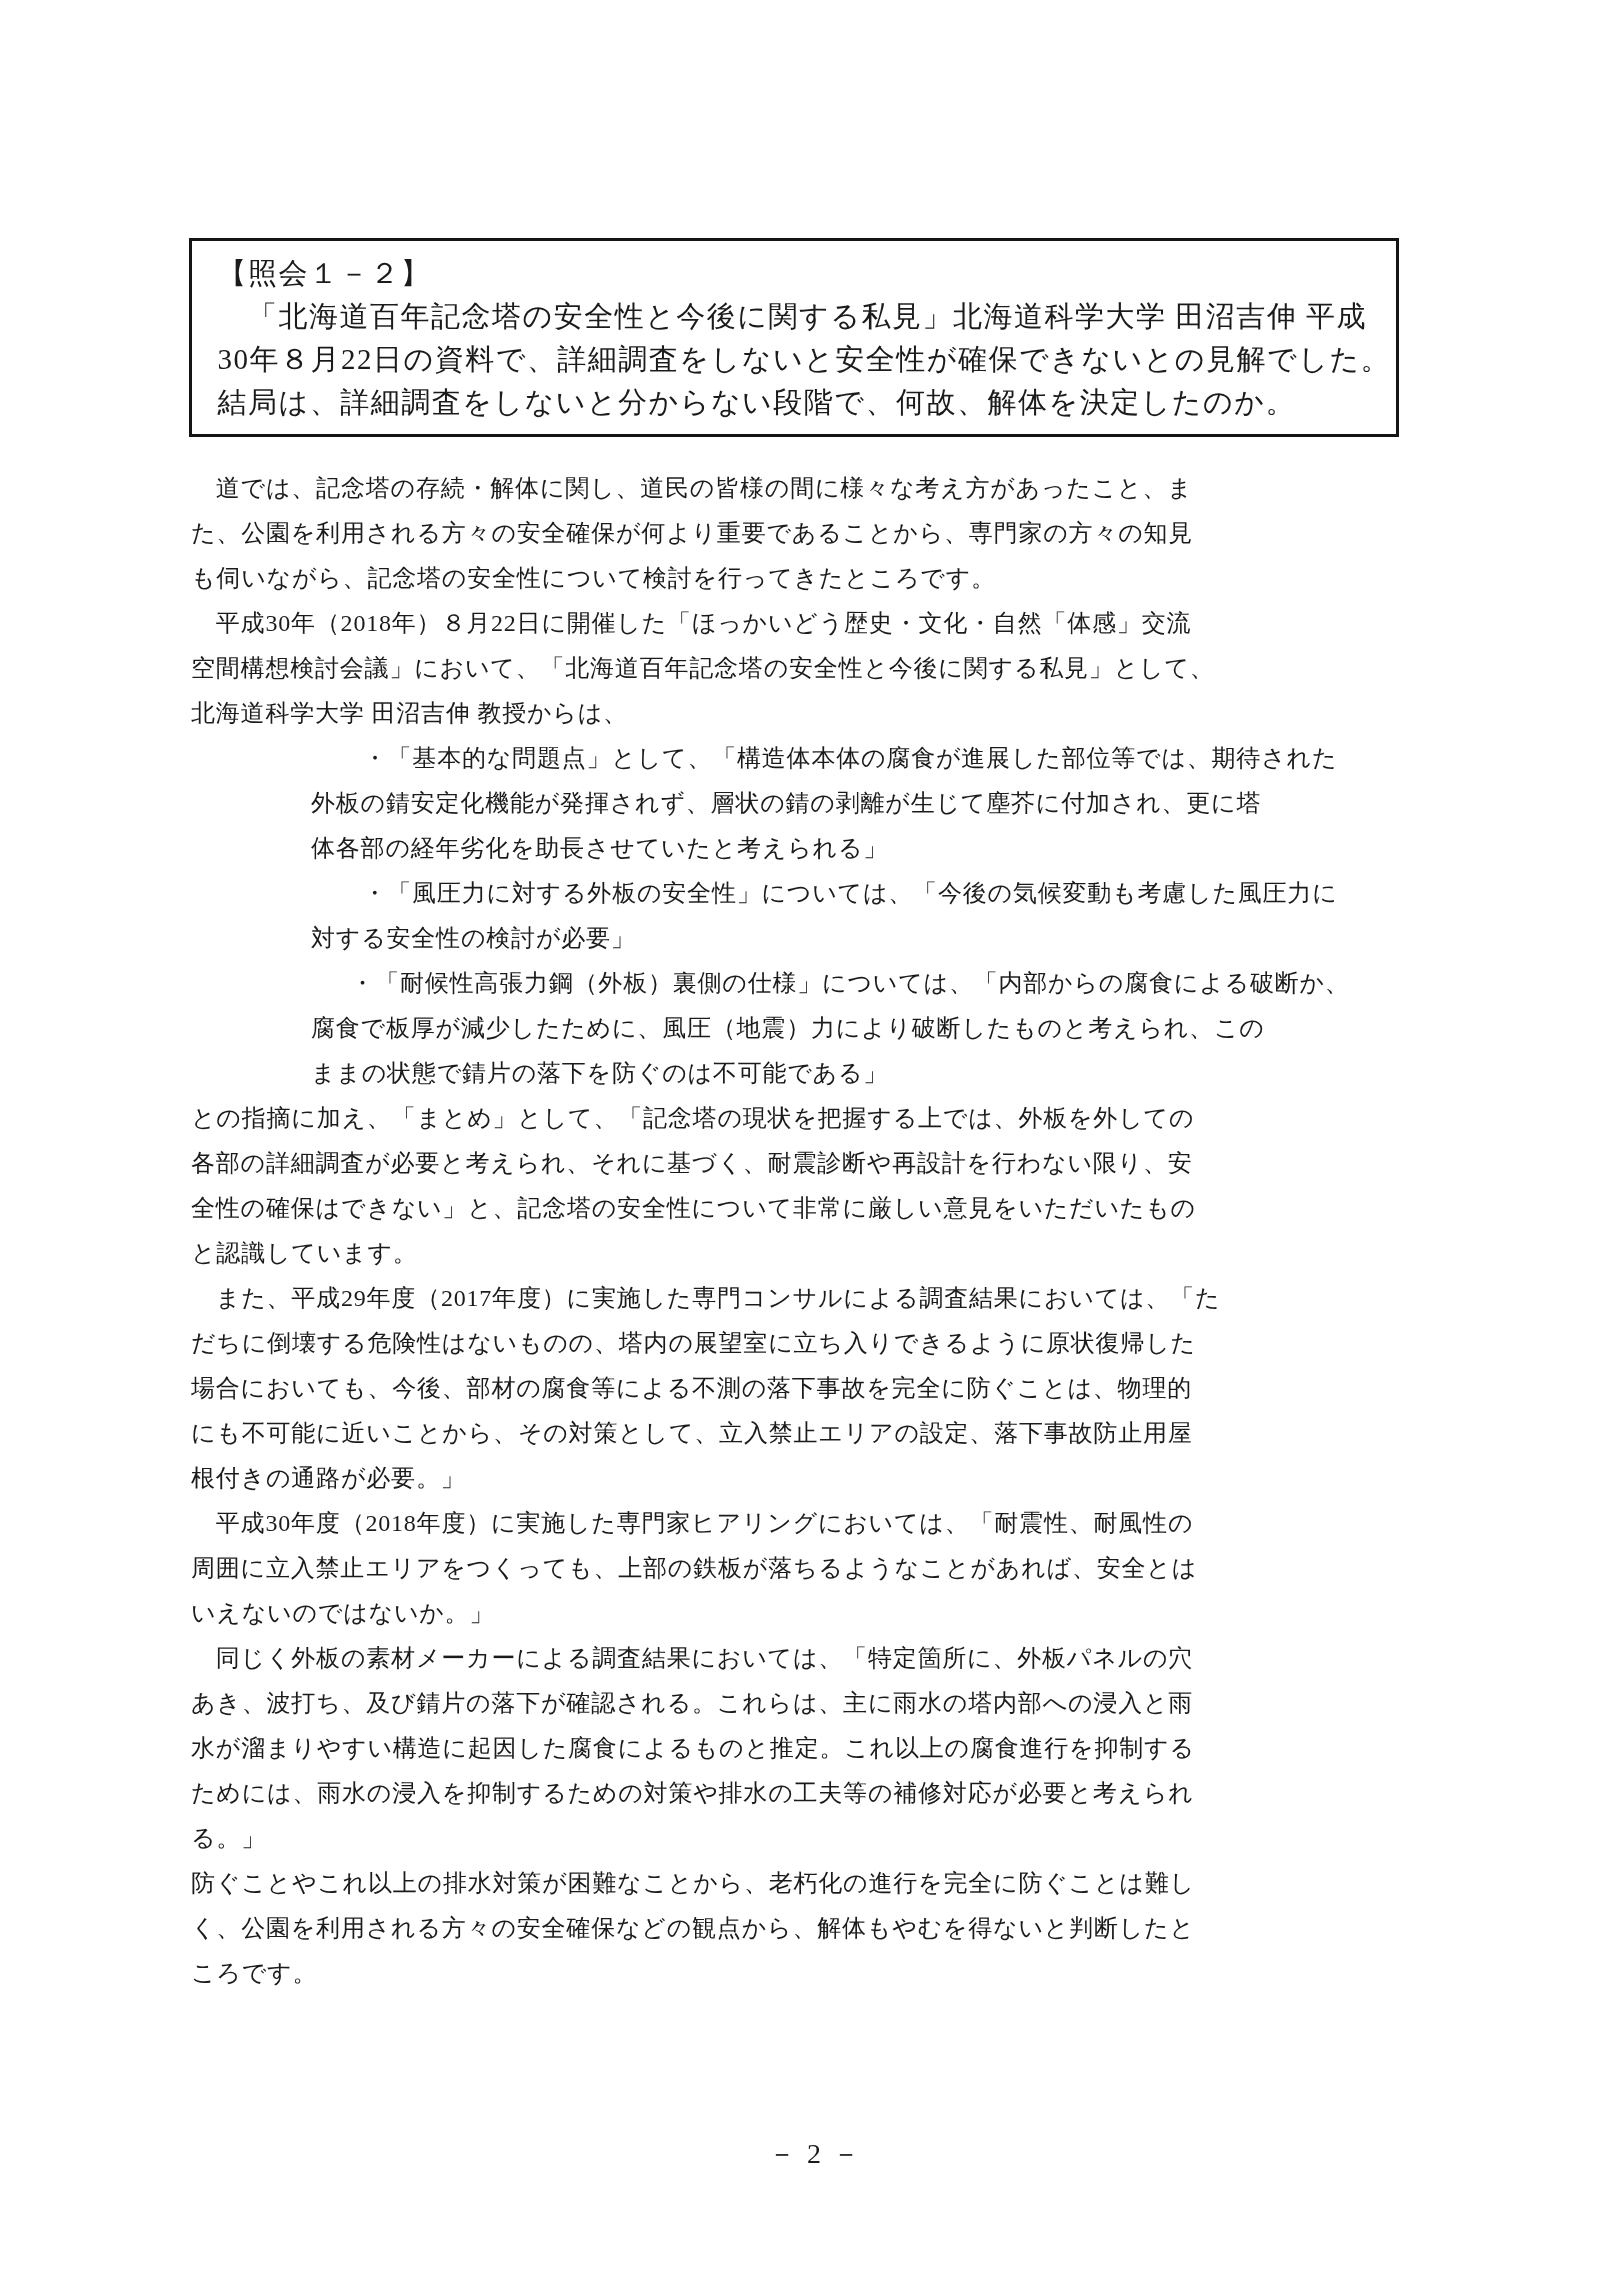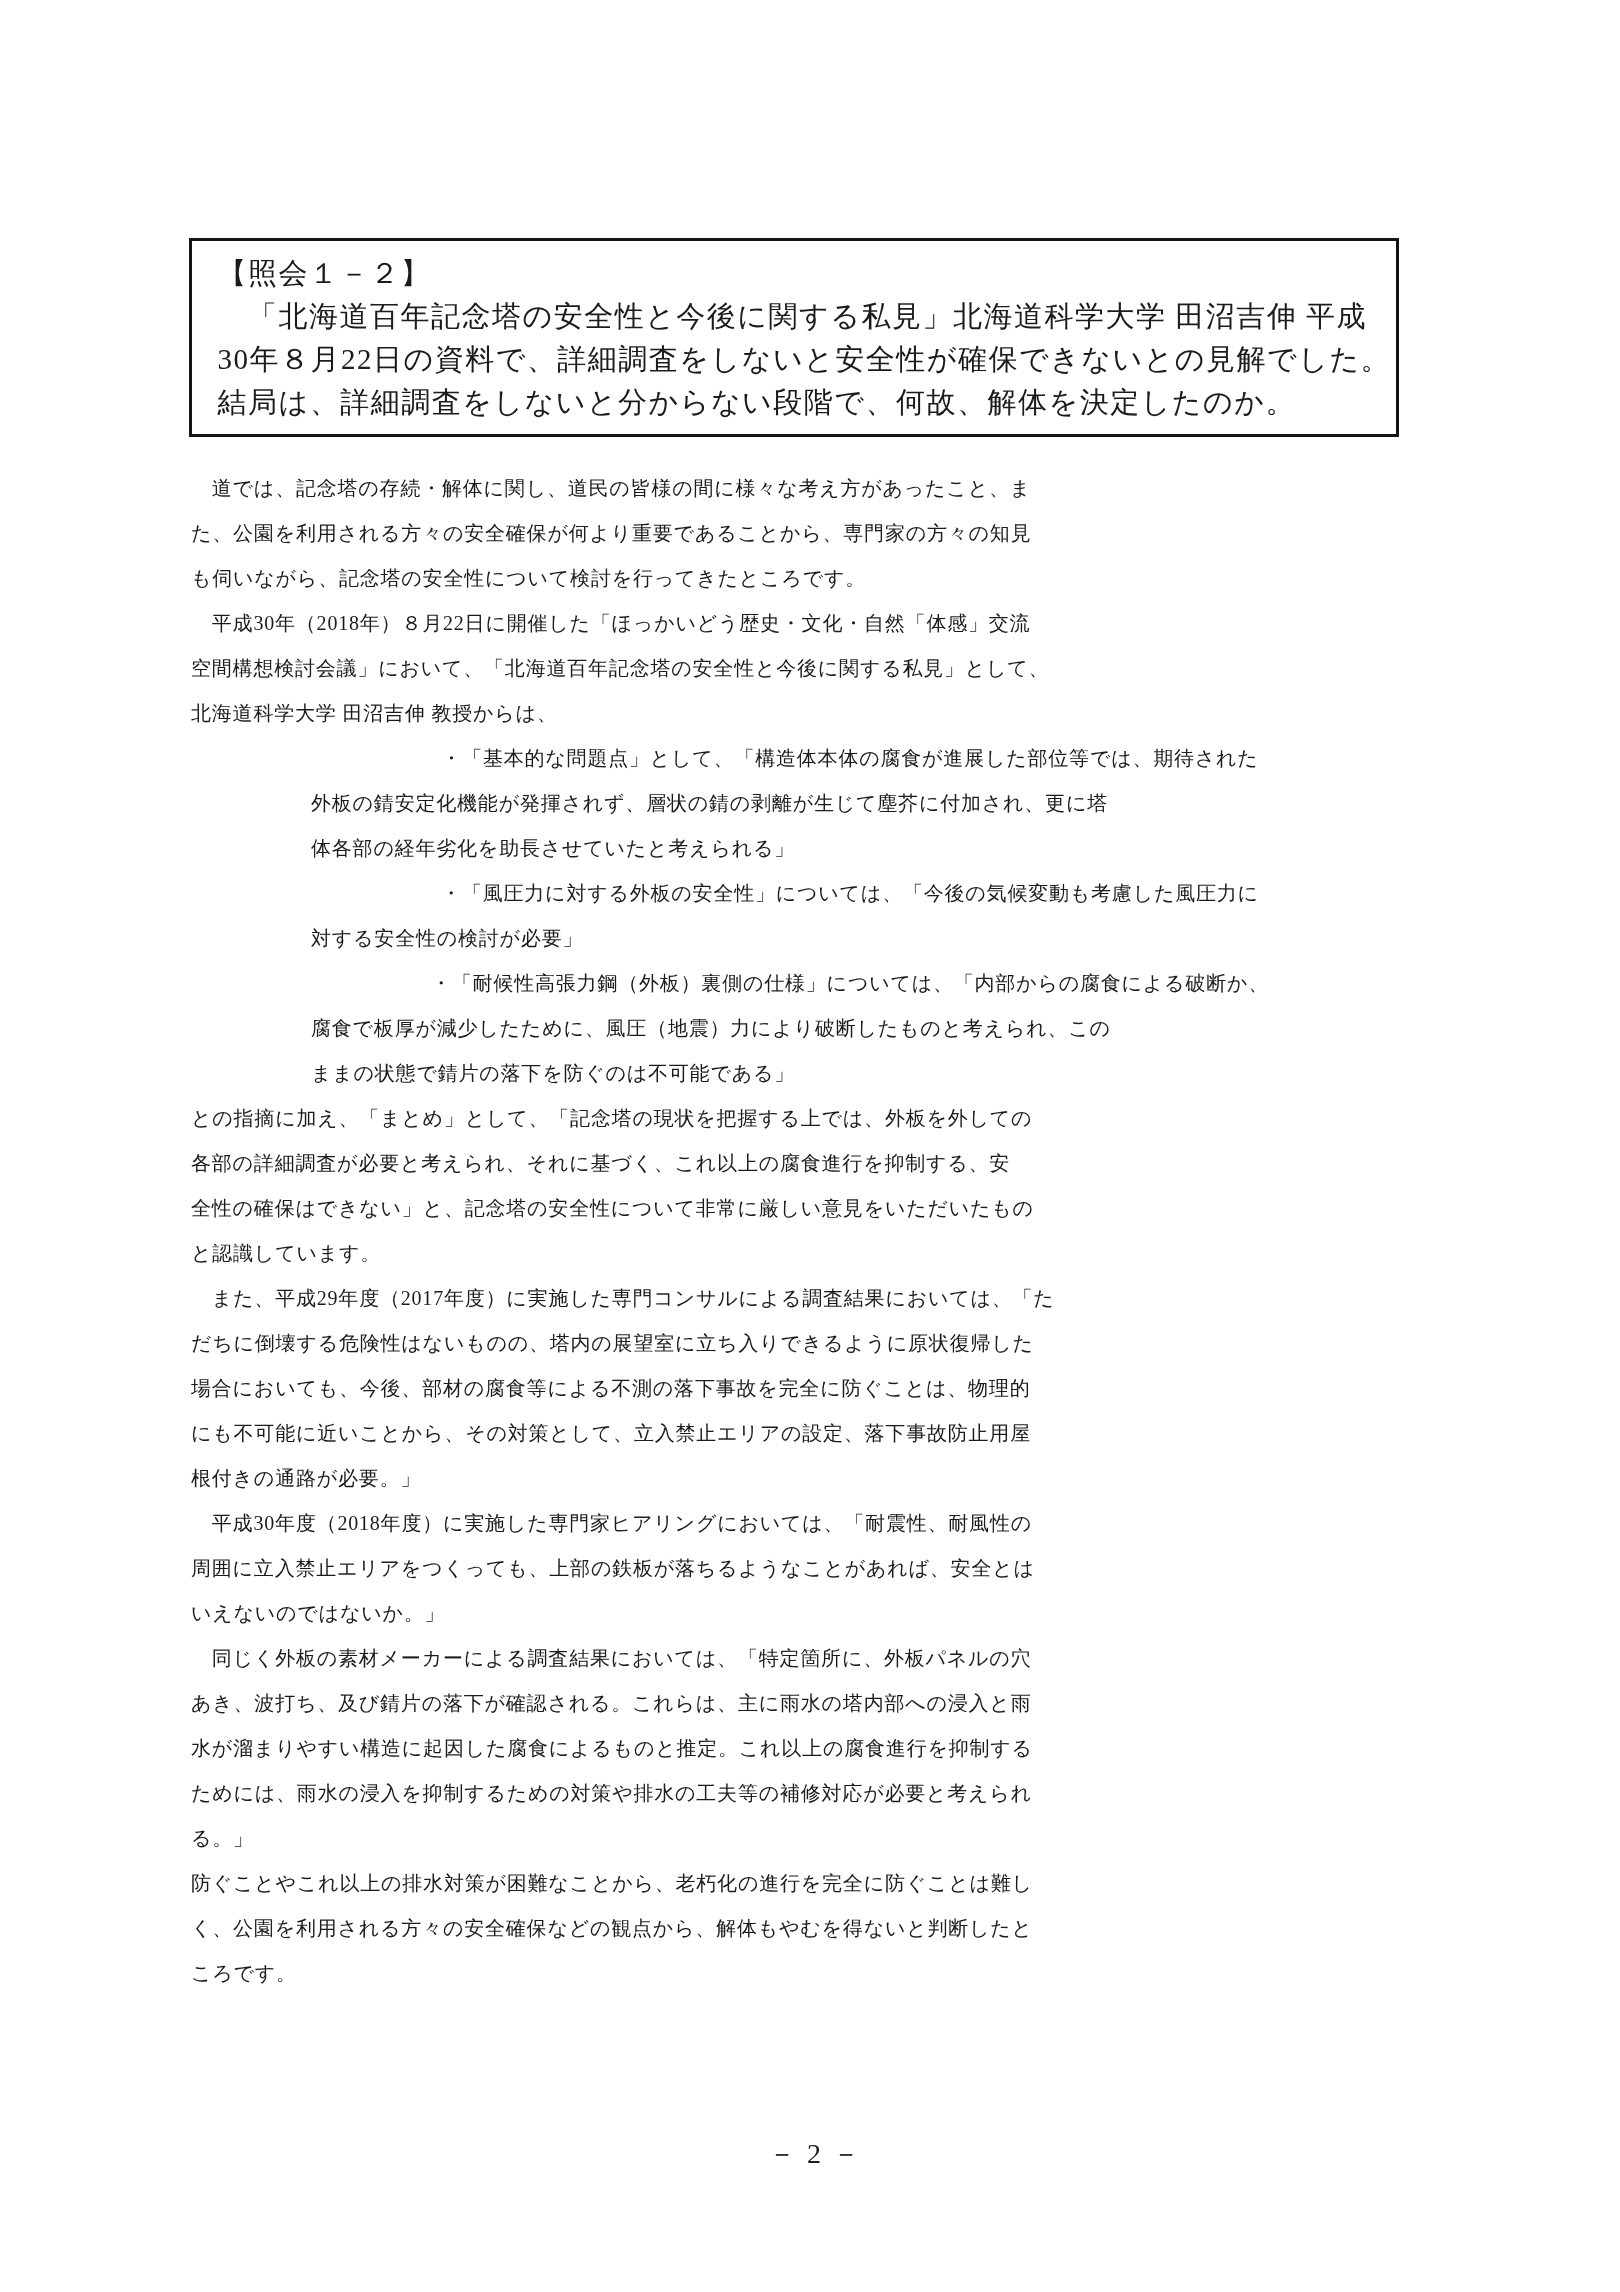--- a/index.html
+++ b/index.html
@@ -31,21 +31,21 @@
     letter-spacing: 1.5px;
   }
   .box-line {
     white-space: nowrap;
   }
   .doc-body {
     position: absolute;
     left: 191px;
     top: 466px;
     width: 1274px;
-    font-size: 20px;
+    font-size: 24px;
     line-height: 45px;
     letter-spacing: 0.8px;
   }
   .line {
     white-space: nowrap;
   }
   .i1 { margin-left: 44px; text-align: center; }   
   .i2 { margin-left: 120px; }   
   .page-number {
     position: absolute;
@@ -79,21 +79,21 @@
     <div class="line i0">北海道科学大学 田沼吉伸 教授からは、</div>
     <div class="line i1">・「基本的な問題点」として、「構造体本体の腐食が進展した部位等では、期待された</div>
     <div class="line i2">外板の錆安定化機能が発揮されず、層状の錆の剥離が生じて塵芥に付加され、更に塔</div>
     <div class="line i2">体各部の経年劣化を助長させていたと考えられる」</div>
     <div class="line i1">・「風圧力に対する外板の安全性」については、「今後の気候変動も考慮した風圧力に</div>
     <div class="line i2">対する安全性の検討が必要」</div>
     <div class="line i1">・「耐候性高張力鋼（外板）裏側の仕様」については、「内部からの腐食による破断か、</div>
     <div class="line i2">腐食で板厚が減少したために、風圧（地震）力により破断したものと考えられ、この</div>
     <div class="line i2">ままの状態で錆片の落下を防ぐのは不可能である」</div>
     <div class="line i0">との指摘に加え、「まとめ」として、「記念塔の現状を把握する上では、外板を外しての</div>
-    <div class="line i0">各部の詳細調査が必要と考えられ、それに基づく、これ以上の腐食進行を抑制する、安</div>
+    <div class="line i0">各部の詳細調査が必要と考えられ、それに基づく、耐震診断や再設計を行わない限り、安</div>
     <div class="line i0">全性の確保はできない」と、記念塔の安全性について非常に厳しい意見をいただいたもの</div>
     <div class="line i0">と認識しています。</div>
     <div class="line i0">　また、平成29年度（2017年度）に実施した専門コンサルによる調査結果においては、「た</div>
     <div class="line i0">だちに倒壊する危険性はないものの、塔内の展望室に立ち入りできるように原状復帰した</div>
     <div class="line i0">場合においても、今後、部材の腐食等による不測の落下事故を完全に防ぐことは、物理的</div>
     <div class="line i0">にも不可能に近いことから、その対策として、立入禁止エリアの設定、落下事故防止用屋</div>
     <div class="line i0">根付きの通路が必要。」</div>
     <div class="line i0">　平成30年度（2018年度）に実施した専門家ヒアリングにおいては、「耐震性、耐風性の</div>
     <div class="line i0">周囲に立入禁止エリアをつくっても、上部の鉄板が落ちるようなことがあれば、安全とは</div>
     <div class="line i0">いえないのではないか。」</div>

